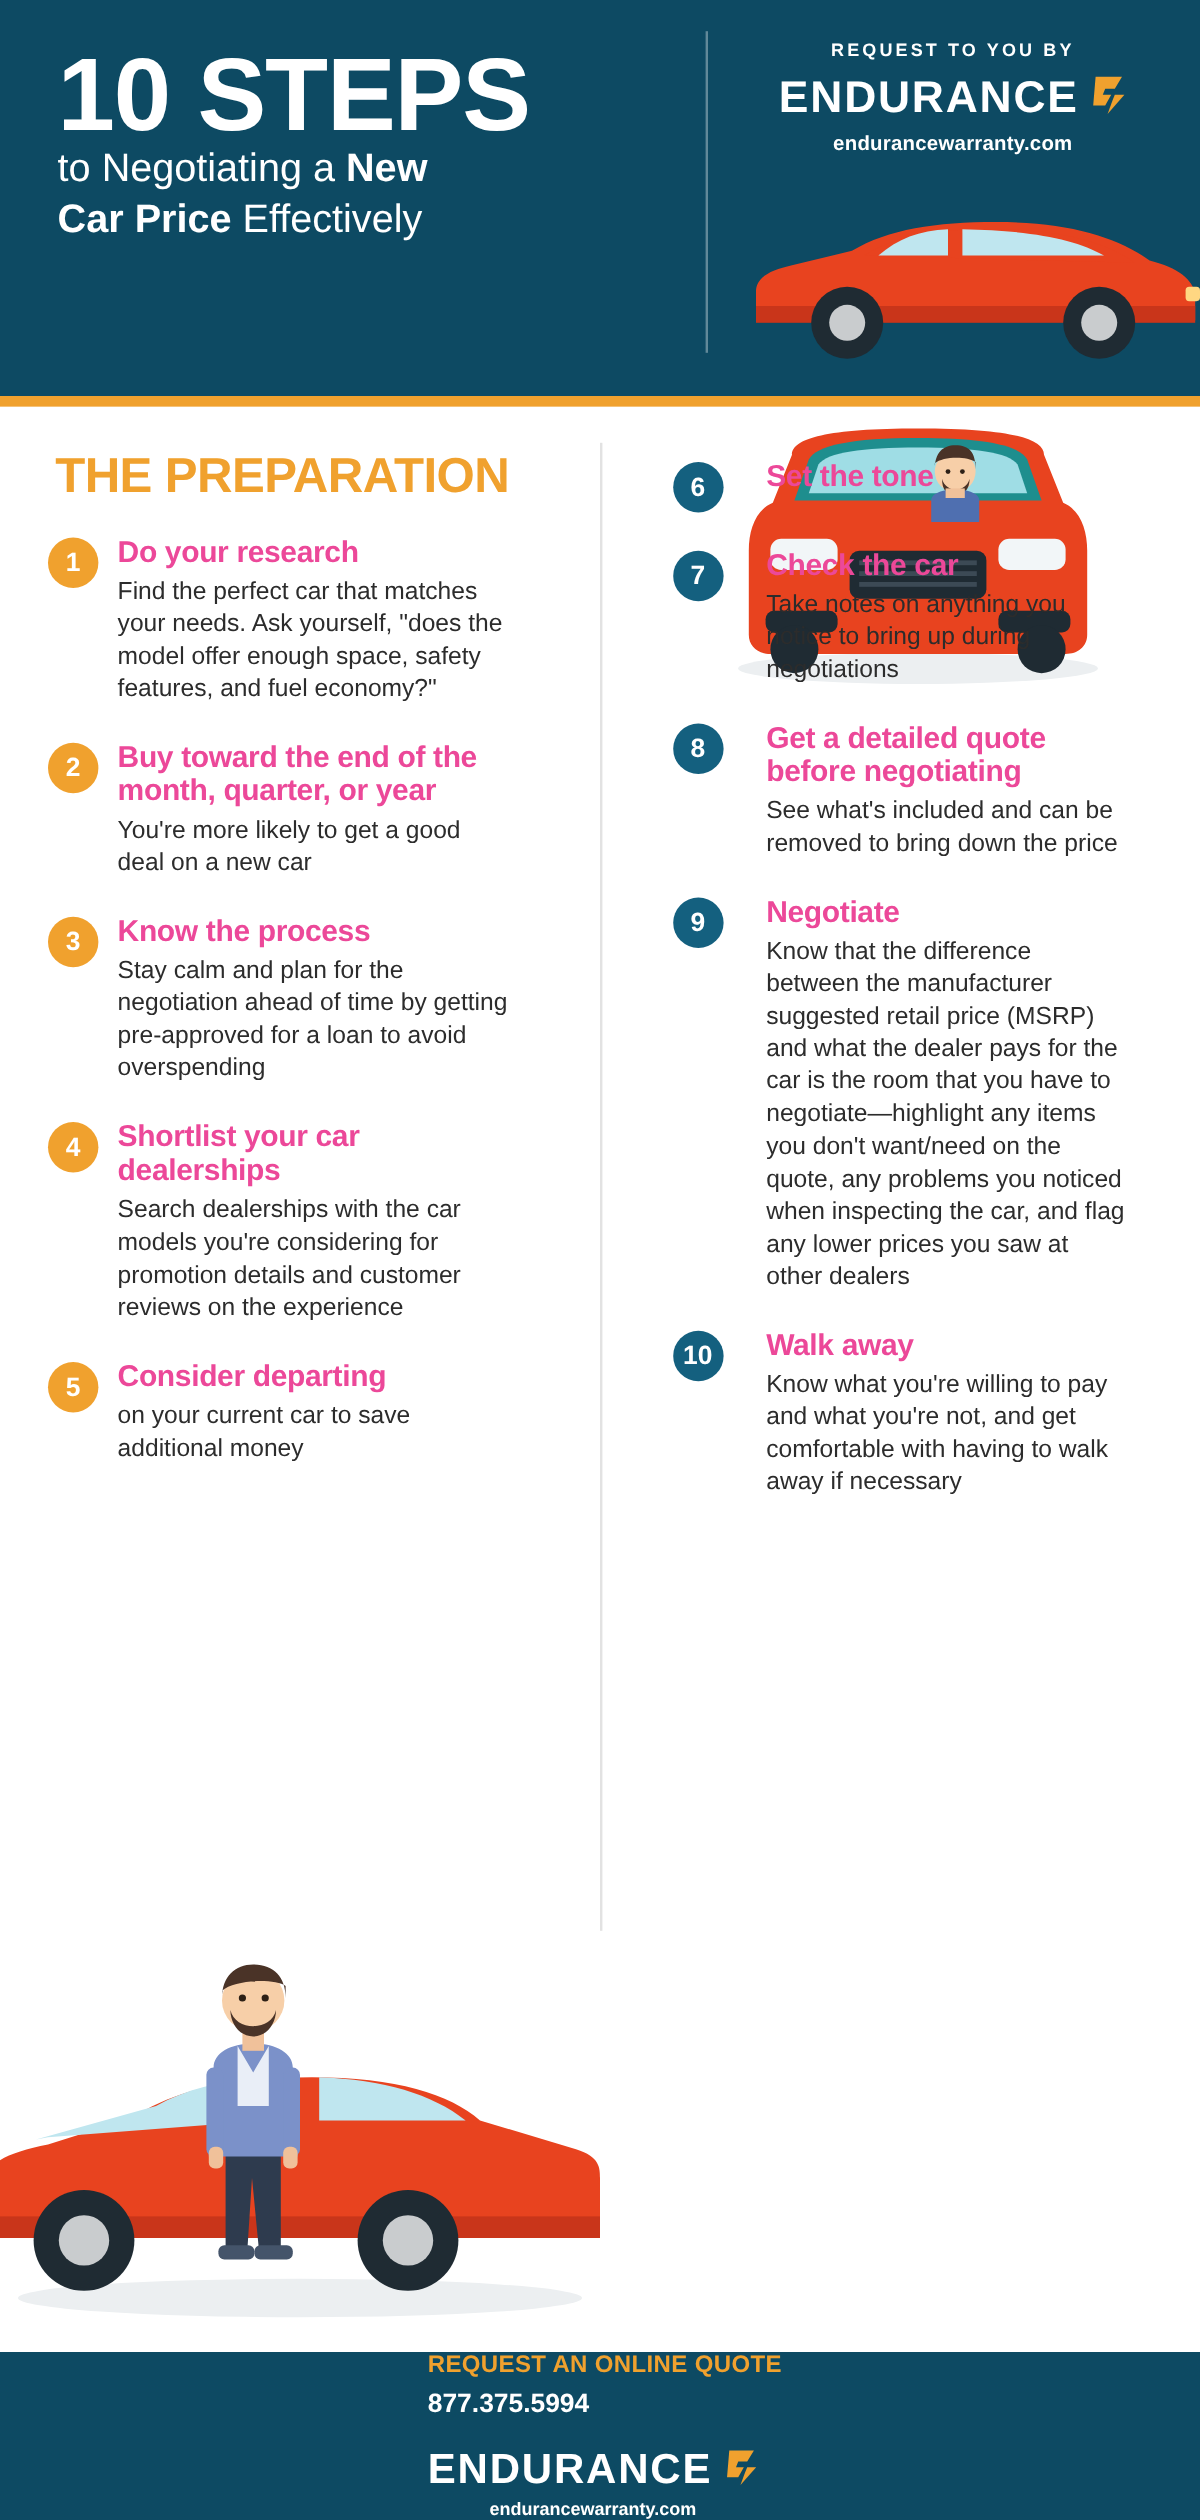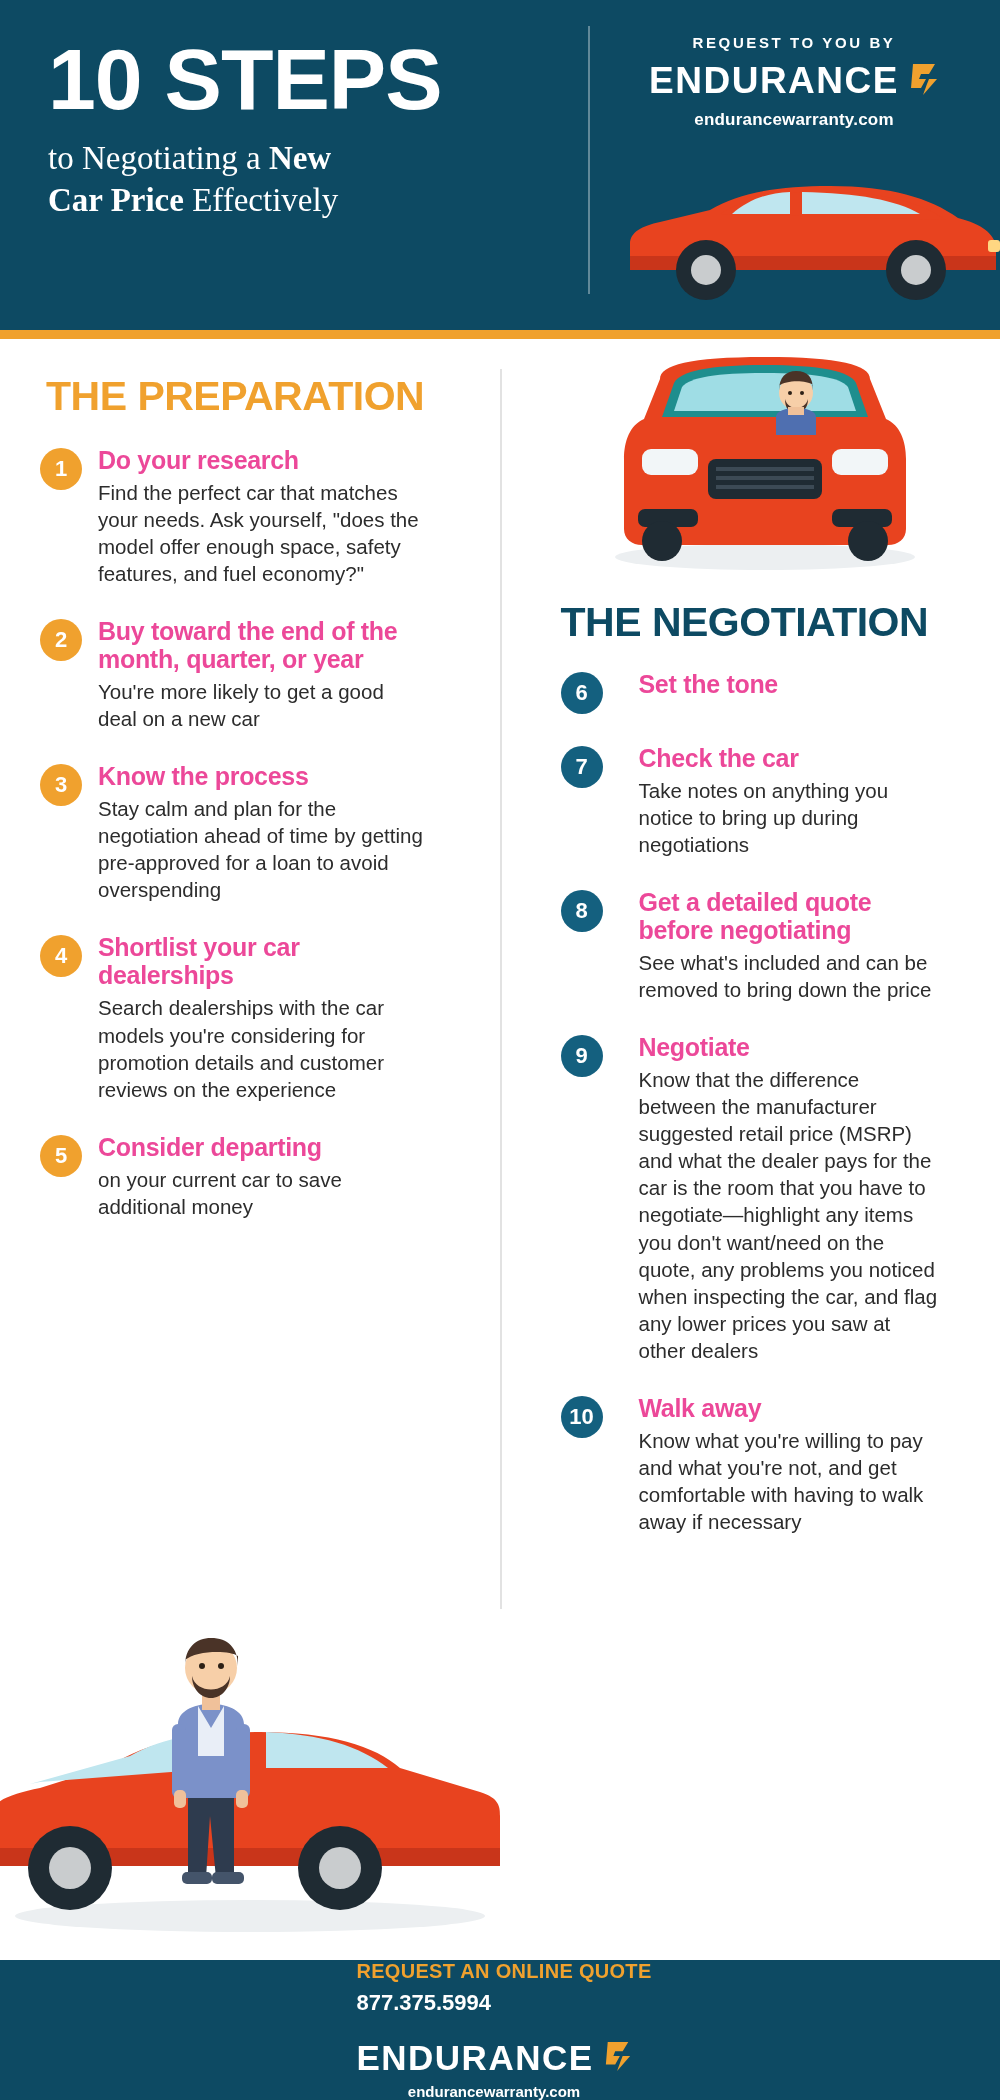--- a/index.html
+++ b/index.html
@@ -32,27 +32,25 @@
     z-index: 3;
   }
   .title-big {
     font-size: 86px;
     line-height: 0.92;
     font-weight: bold;
     color: #ffffff;
     letter-spacing: -1px;
   }
   .title-sub {
-    margin-top: 18px;
     font-size: 33px;
     line-height: 1.28;
     color: #ffffff;
     font-weight: normal;
     max-width: 500px;
-    font-family: Liberation Serif, serif;
   }
   .title-sub b { font-weight: bold; }
   .header-divider {
     position: absolute;
     left: 588px;
     top: 26px;
     width: 2px;
     height: 268px;
     background: rgba(255,255,255,0.35);
     z-index: 4;
@@ -380,21 +378,20 @@
             <path d="M179 42 C179 28 186 22 196 22 C208 22 213 28 213 42 L213 36 C206 31 186 31 179 37 Z" fill="#4a3327"></path>
             <path d="M185 50 C188 62 205 62 208 50 C208 59 203 64 196 64 C189 64 185 59 185 50 Z" fill="#4a3327"></path>
             <circle cx="190" cy="44" r="2" fill="#2d2016"></circle>
             <circle cx="202" cy="44" r="2" fill="#2d2016"></circle>
             <path d="M176 68 C176 62 186 59 196 59 C206 59 216 62 216 68 L216 86 L176 86 Z" fill="#4f6fb0"></path>
             <rect x="188" y="58" width="16" height="8" fill="#f0c19a"></rect>
           </g>
         </svg>
       </div>
 
-      <div class="section-title nego" style="margin-top:240px;">THE NEGOTIATION</div>
 
       <div class="steps right-steps">
 
         <div class="step">
           <div class="badge blue">6</div>
           <div class="step-body">
             <div class="step-title">Set the tone</div>
           </div>
         </div>
 

